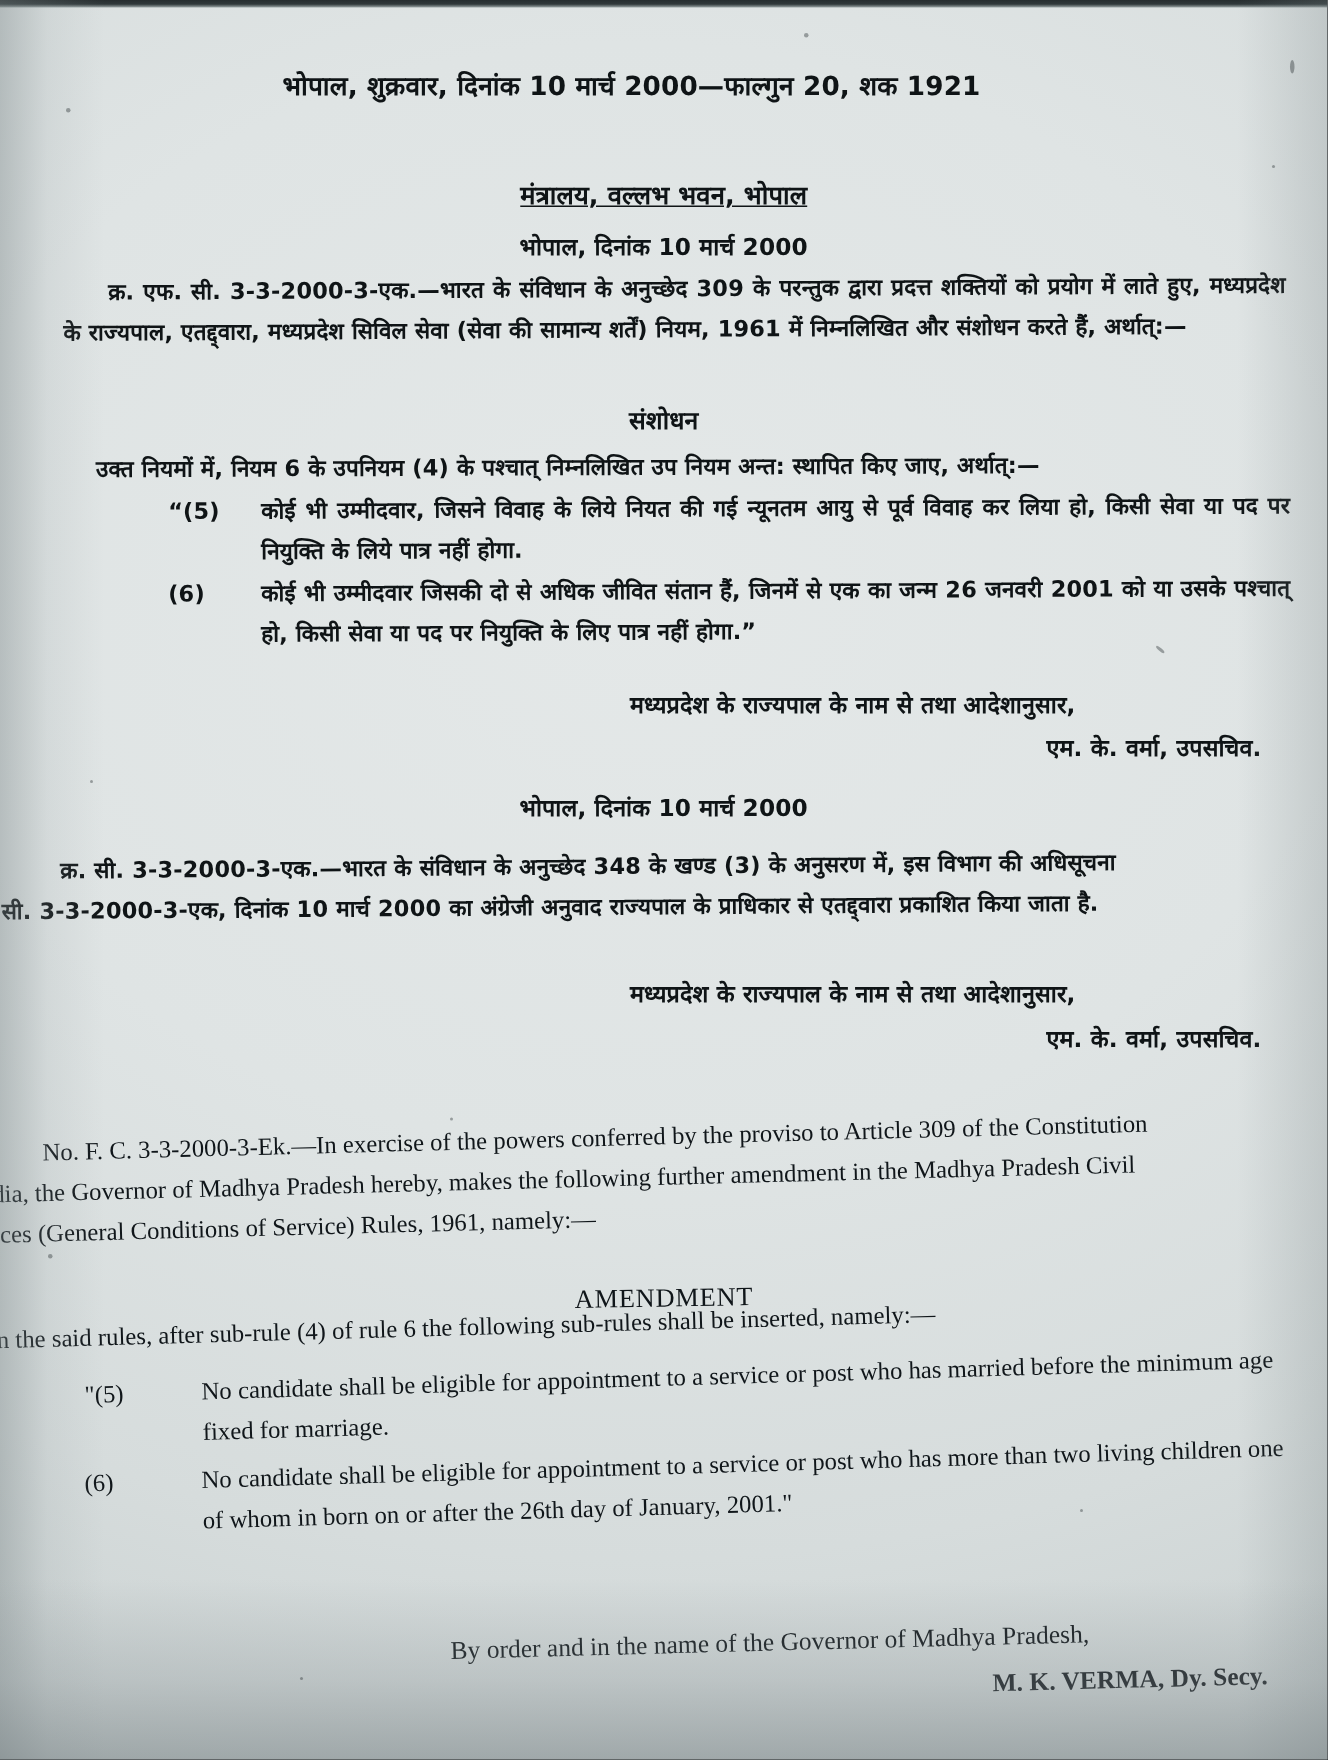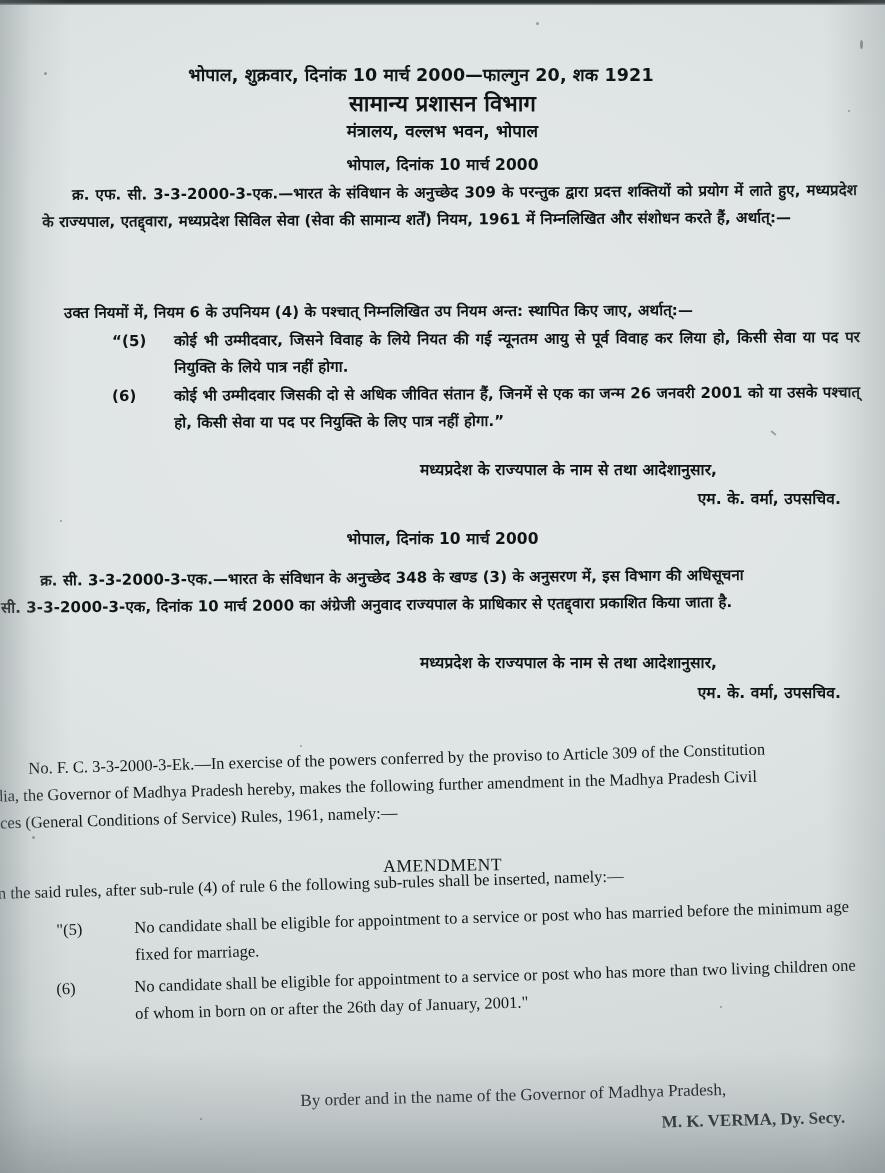--- a/index.html
+++ b/index.html
@@ -73,24 +73,24 @@
 
   .eng {
     font-family: "Liberation Serif", "DejaVu Serif", serif;
     color: #10161a;
   }
 
   .ctr { text-align: center; }
 
   
   #masthead-line1 { left: 0; top: 14px; width: 885px; font-size: 19.5px; line-height: 30px; }
-  #masthead-line2 { left: 0; top: 61px; width: 842px; font-size: 17.5px; line-height: 28px; }
+  #masthead-line2 { left: 0; top: 44px; width: 842px; font-size: 17.5px; line-height: 28px; }
 
   #dept-name   { left: 0; top: 88px; width: 885px; font-size: 22px; line-height: 32px; font-weight: 700; }
-  #dept-addr   { left: 0; top: 117px; width: 885px; font-size: 17px; line-height: 28px; }
+  #dept-addr   { left: 0; top: 117px; width: 885px; font-size: 17px; line-height: 28px; text-decoration: underline; }
   #place-date-1{ left: 0; top: 152px; width: 885px; font-size: 15.5px; line-height: 26px; }
 
   #notif-hindi-1 {
     left: 42px; top: 182px; width: 815px;
     font-size: 15px; line-height: 26.5px;
     text-align: justify; text-indent: 30px;
     transform: rotate(-0.35deg);
     transform-origin: left top;
   }
 
@@ -217,28 +217,28 @@
 </head>
 <body>
 
 <div class="page">
 
   <div class="scan-top-strip"></div>
 
 
   <div class="blk hindi ctr" id="masthead-line2">भोपाल, शुक्रवार, दिनांक 10 मार्च 2000—फाल्गुन 20, शक 1921</div>
 
-  <div class="blk hindi ctr" id="dept-name">सामान्य प्रशासन विभाग</div>
 
   <div class="blk hindi ctr" id="dept-addr">मंत्रालय, वल्लभ भवन, भोपाल</div>
 
   <div class="blk hindi ctr" id="place-date-1">भोपाल, दिनांक 10 मार्च 2000</div>
 
   <div class="blk hindi" id="notif-hindi-1">क्र. एफ. सी. 3-3-2000-3-एक.—भारत के संविधान के अनुच्छेद 309 के परन्तुक द्वारा प्रदत्त शक्तियों को प्रयोग में लाते हुए, मध्यप्रदेश के राज्यपाल, एतद्द्वारा, मध्यप्रदेश सिविल सेवा (सेवा की सामान्य शर्तें) नियम, 1961 में निम्नलिखित और संशोधन करते हैं, अर्थात्:—</div>
 
+  <div class="blk hindi ctr" id="amend-head-hi">संशोधन</div>
 
   <div class="blk hindi" id="lead-in-hi">उक्त नियमों में, नियम 6 के उपनियम (4) के पश्चात् निम्नलिखित उप नियम अन्त: स्थापित किए जाए, अर्थात्:—</div>
 
   <div class="blk hindi clause" id="clause-hi-5">
     <span class="num">“(5)</span>
     <span class="body">कोई भी उम्मीदवार, जिसने विवाह के लिये नियत की गई न्यूनतम आयु से पूर्व विवाह कर लिया हो, किसी सेवा या पद पर नियुक्ति के लिये पात्र नहीं होगा.</span>
   </div>
 
   <div class="blk hindi clause" id="clause-hi-6">
     <span class="num">(6)</span>

